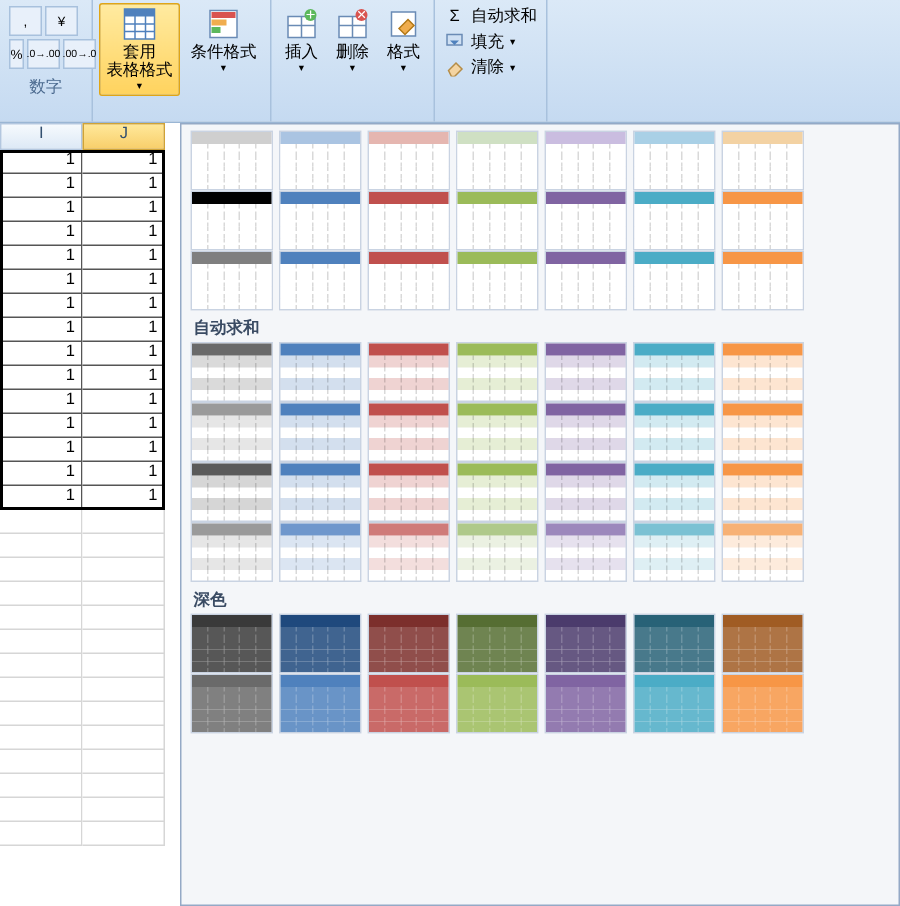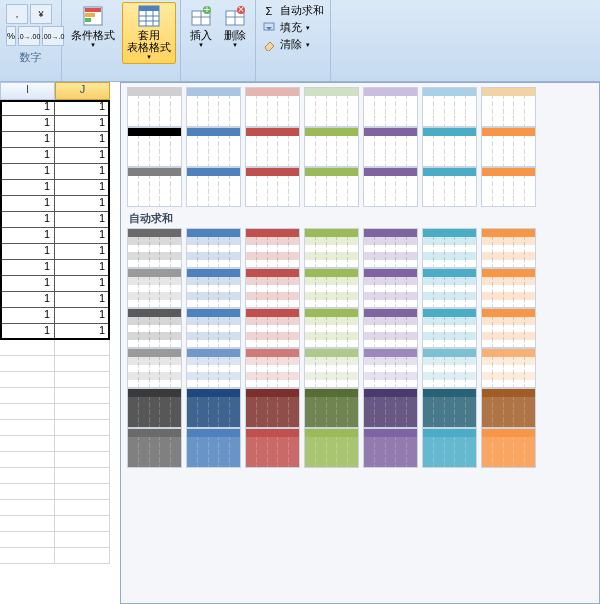--- a/index.html
+++ b/index.html
@@ -65,45 +65,45 @@
         <div>%</div>
         <div style="font-size:7px">.0→.00</div>
         <div style="font-size:7px">.00→.0</div>
       </div>
     </div>
     <div class="grp-label">数字</div>
   </div>
 
   <div class="ribbon-group">
     <div class="rg-items">
-      <div class="ribbon-btn">
-        <span class="icon-lg">
-          <svg width="22" height="22">
-              <rect x="2" y="2" width="18" height="18" fill="#fff" stroke="#6a8bb5"></rect>
-              <rect x="3" y="3" width="16" height="4" fill="#d9534f"></rect>
-              <rect x="3" y="8" width="10" height="4" fill="#f0ad4e"></rect>
-              <rect x="3" y="13" width="6" height="4" fill="#5cb85c"></rect>
-            </svg>
-        </span>
-        <span class="lbl">条件格式</span>
-        <span class="drop-arrow">▾</span>
-      </div>
       <div class="ribbon-btn active">
         <span class="icon-lg">
           <svg width="22" height="22">
               <rect x="1" y="1" width="20" height="20" fill="#fff" stroke="#4f81bd"></rect>
               <rect x="1" y="1" width="20" height="5" fill="#4f81bd"></rect>
               <line x1="1" y1="11" x2="21" y2="11" stroke="#4f81bd"></line>
               <line x1="1" y1="16" x2="21" y2="16" stroke="#4f81bd"></line>
               <line x1="8" y1="1" x2="8" y2="21" stroke="#4f81bd"></line>
               <line x1="15" y1="1" x2="15" y2="21" stroke="#4f81bd"></line>
             </svg>
         </span>
         <span class="lbl" style="white-space:pre">套用
 表格格式</span>
+        <span class="drop-arrow">▾</span>
+      </div>
+      <div class="ribbon-btn">
+        <span class="icon-lg">
+          <svg width="22" height="22">
+              <rect x="2" y="2" width="18" height="18" fill="#fff" stroke="#6a8bb5"></rect>
+              <rect x="3" y="3" width="16" height="4" fill="#d9534f"></rect>
+              <rect x="3" y="8" width="10" height="4" fill="#f0ad4e"></rect>
+              <rect x="3" y="13" width="6" height="4" fill="#5cb85c"></rect>
+            </svg>
+        </span>
+        <span class="lbl">条件格式</span>
         <span class="drop-arrow">▾</span>
       </div>
     </div>
   </div>
 
   <div class="ribbon-group">
     <div class="rg-items">
       <div class="ribbon-btn">
         <span class="icon-lg"><svg width="22" height="22">
               <rect x="2" y="6" width="18" height="14" fill="#fff" stroke="#6a8bb5"></rect>
@@ -117,20 +117,28 @@
       </div>
       <div class="ribbon-btn">
         <span class="icon-lg"><svg width="22" height="22">
               <rect x="2" y="6" width="18" height="14" fill="#fff" stroke="#6a8bb5"></rect>
               <line x1="2" y1="12" x2="20" y2="12" stroke="#6a8bb5"></line>
               <line x1="11" y1="6" x2="11" y2="20" stroke="#6a8bb5"></line>
               <circle cx="17" cy="5" r="4" fill="#d9534f"></circle>
               <text x="17" y="8" text-anchor="middle" fill="#fff" font-size="8">×</text>
             </svg></span>
         <span class="lbl">删除</span>
+        <span class="drop-arrow">▾</span>
+      </div>
+      <div class="ribbon-btn">
+        <span class="icon-lg"><svg width="22" height="22">
+              <rect x="3" y="3" width="16" height="16" fill="#fff" stroke="#6a8bb5"></rect>
+              <path d="M14 8l4 4-6 6-4-4z" fill="#f0ad4e" stroke="#b37816"></path>
+            </svg></span>
+        <span class="lbl">格式</span>
         <span class="drop-arrow">▾</span>
       </div>
     </div>
   </div>
 
   <div class="ribbon-group edit-group">
     <div class="edit-item">
       <span class="ico">Σ</span>
       <span>自动求和</span>
     </div>
@@ -1811,20 +1819,21 @@
           </div>
           <div class="r">
             <div></div>
             <div></div>
             <div></div>
             <div></div>
             <div></div>
           </div>
         </div>
       </div>
+      <div class="gal-section-label">深色</div>
       <div class="gal-grid">
         <div class="swatch dark">
           <div class="hdr" style="background: rgb(58, 58, 58);"></div>
           <div class="r" style="background: rgba(58, 58, 58, 0.85);">
             <div></div>
             <div></div>
             <div></div>
             <div></div>
             <div></div>
           </div>

